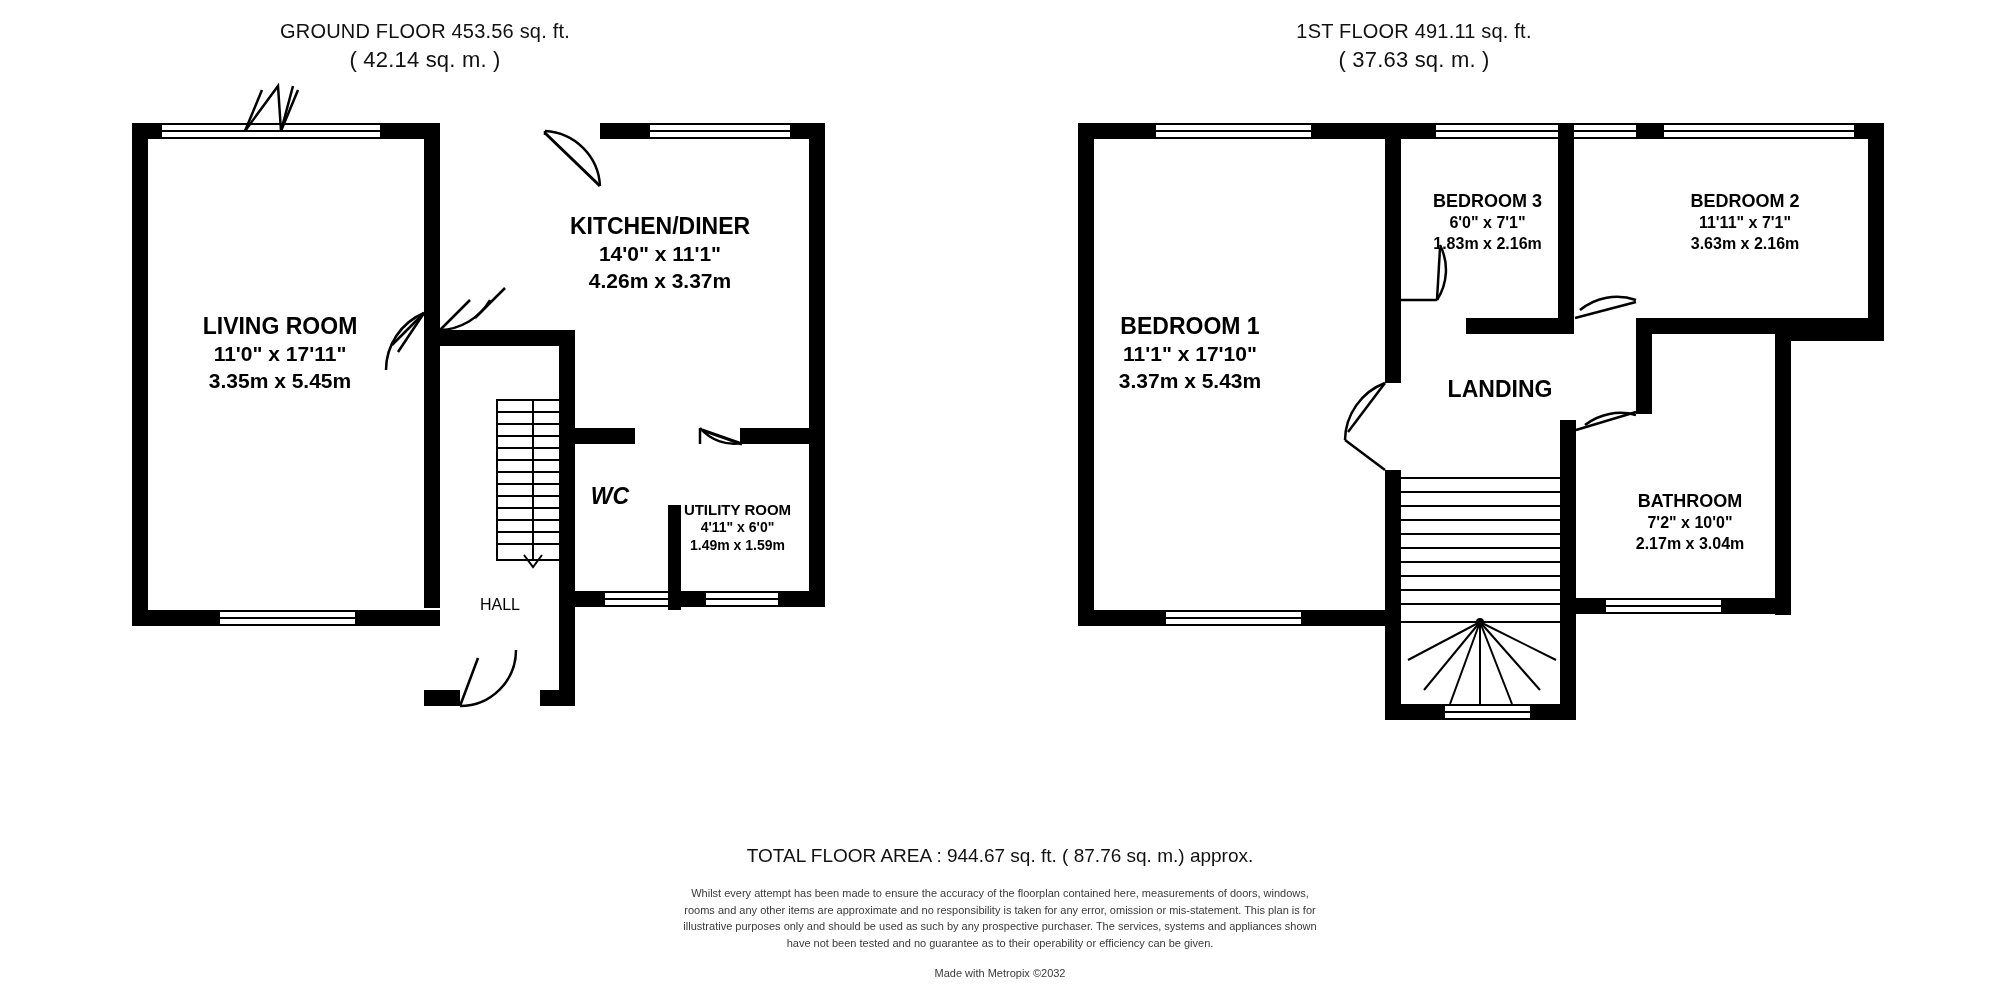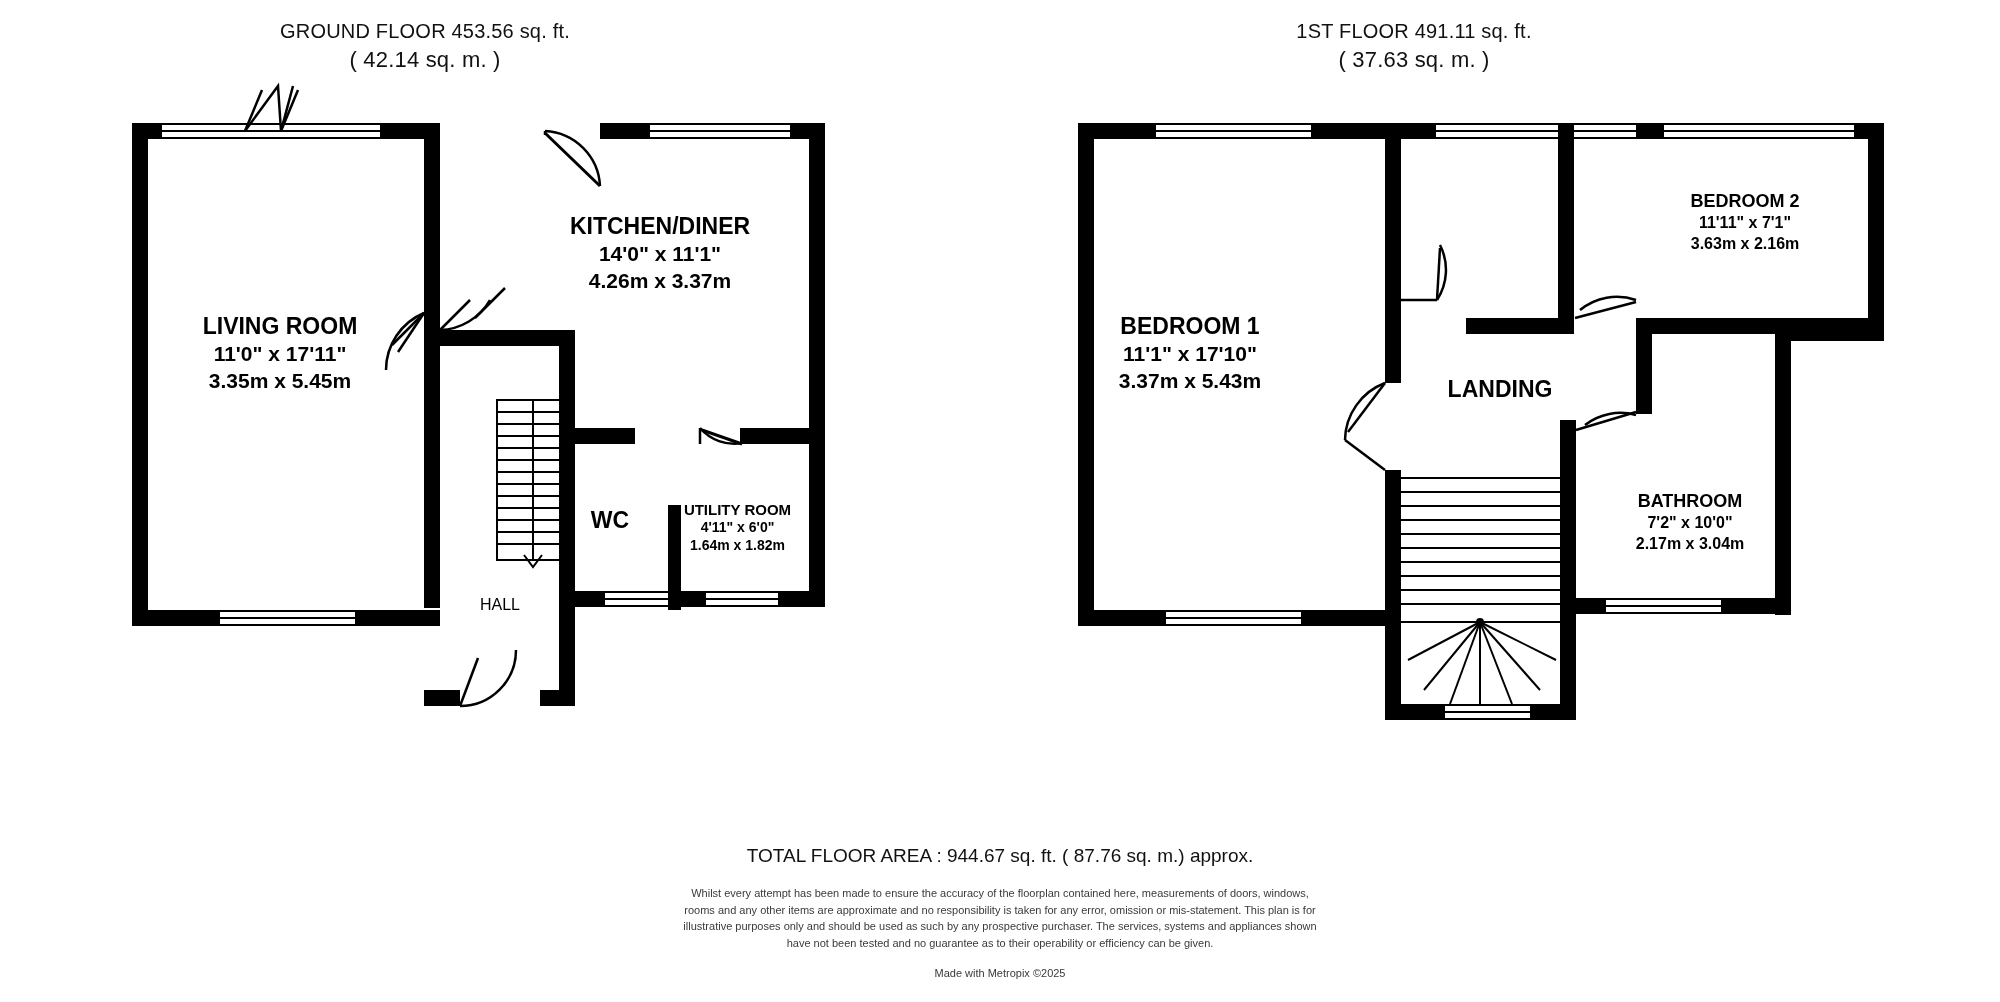--- a/index.html
+++ b/index.html
@@ -299,40 +299,45 @@
     <span class="dim">11'0" x 17'11"</span>
     <span class="dim">3.35m x 5.45m</span>
   </div>
 
   <div class="room-label rl-big" style="left:500px; top:212px; width:320px;">
     <span class="name">KITCHEN/DINER</span>
     <span class="dim">14'0" x 11'1"</span>
     <span class="dim">4.26m x 3.37m</span>
   </div>
 
-  <div class="room-label rl-plain" style="left:560px; top:506px; width:100px;">
+  <div class="room-label rl-plain" style="left:560px; top:482px; width:100px;font-style:italic;">
     <span class="name">WC</span>
   </div>
 
   <div class="room-label rl-sml" style="left:645px; top:500px; width:185px;">
     <span class="name">UTILITY ROOM</span>
     <span class="dim">4'11" x 6'0"</span>
-    <span class="dim">1.64m x 1.82m</span>
+    <span class="dim">1.49m x 1.59m</span>
   </div>
 
   <div class="room-label rl-hall" style="left:440px; top:595px; width:120px;">
     <span class="name">HALL</span>
   </div>
 
   <div class="room-label rl-big" style="left:1020px; top:312px; width:340px;">
     <span class="name">BEDROOM 1</span>
     <span class="dim">11'1" x 17'10"</span>
     <span class="dim">3.37m x 5.43m</span>
   </div>
 
+  <div class="room-label rl-mid" style="left:1395px; top:190px; width:185px;">
+    <span class="name">BEDROOM 3</span>
+    <span class="dim">6'0" x 7'1"</span>
+    <span class="dim">1.83m x 2.16m</span>
+  </div>
 
   <div class="room-label rl-mid" style="left:1640px; top:190px; width:210px;">
     <span class="name">BEDROOM 2</span>
     <span class="dim">11'11" x 7'1"</span>
     <span class="dim">3.63m x 2.16m</span>
   </div>
 
   <div class="room-label rl-plain" style="left:1400px; top:375px; width:200px;">
     <span class="name">LANDING</span>
   </div>
@@ -340,15 +345,15 @@
   <div class="room-label rl-mid" style="left:1590px; top:490px; width:200px;">
     <span class="name">BATHROOM</span>
     <span class="dim">7'2" x 10'0"</span>
     <span class="dim">2.17m x 3.04m</span>
   </div>
 
   <div class="total-area" style="left:0; top:845px;">TOTAL FLOOR AREA : 944.67 sq. ft. ( 87.76 sq. m.) approx.</div>
 
   <div class="disclaimer" style="left:680px; top:885px;">Whilst every attempt has been made to ensure the accuracy of the floorplan contained here, measurements of doors, windows, rooms and any other items are approximate and no responsibility is taken for any error, omission or mis-statement. This plan is for illustrative purposes only and should be used as such by any prospective purchaser. The services, systems and appliances shown have not been tested and no guarantee as to their operability or efficiency can be given.</div>
 
-  <div class="made-with" style="left:680px; top:967px;">Made with Metropix ©2025</div>
+  <div class="made-with" style="left:680px; top:967px;">Made with Metropix ©2032</div>
 
 </div>
 
 </body></html>

